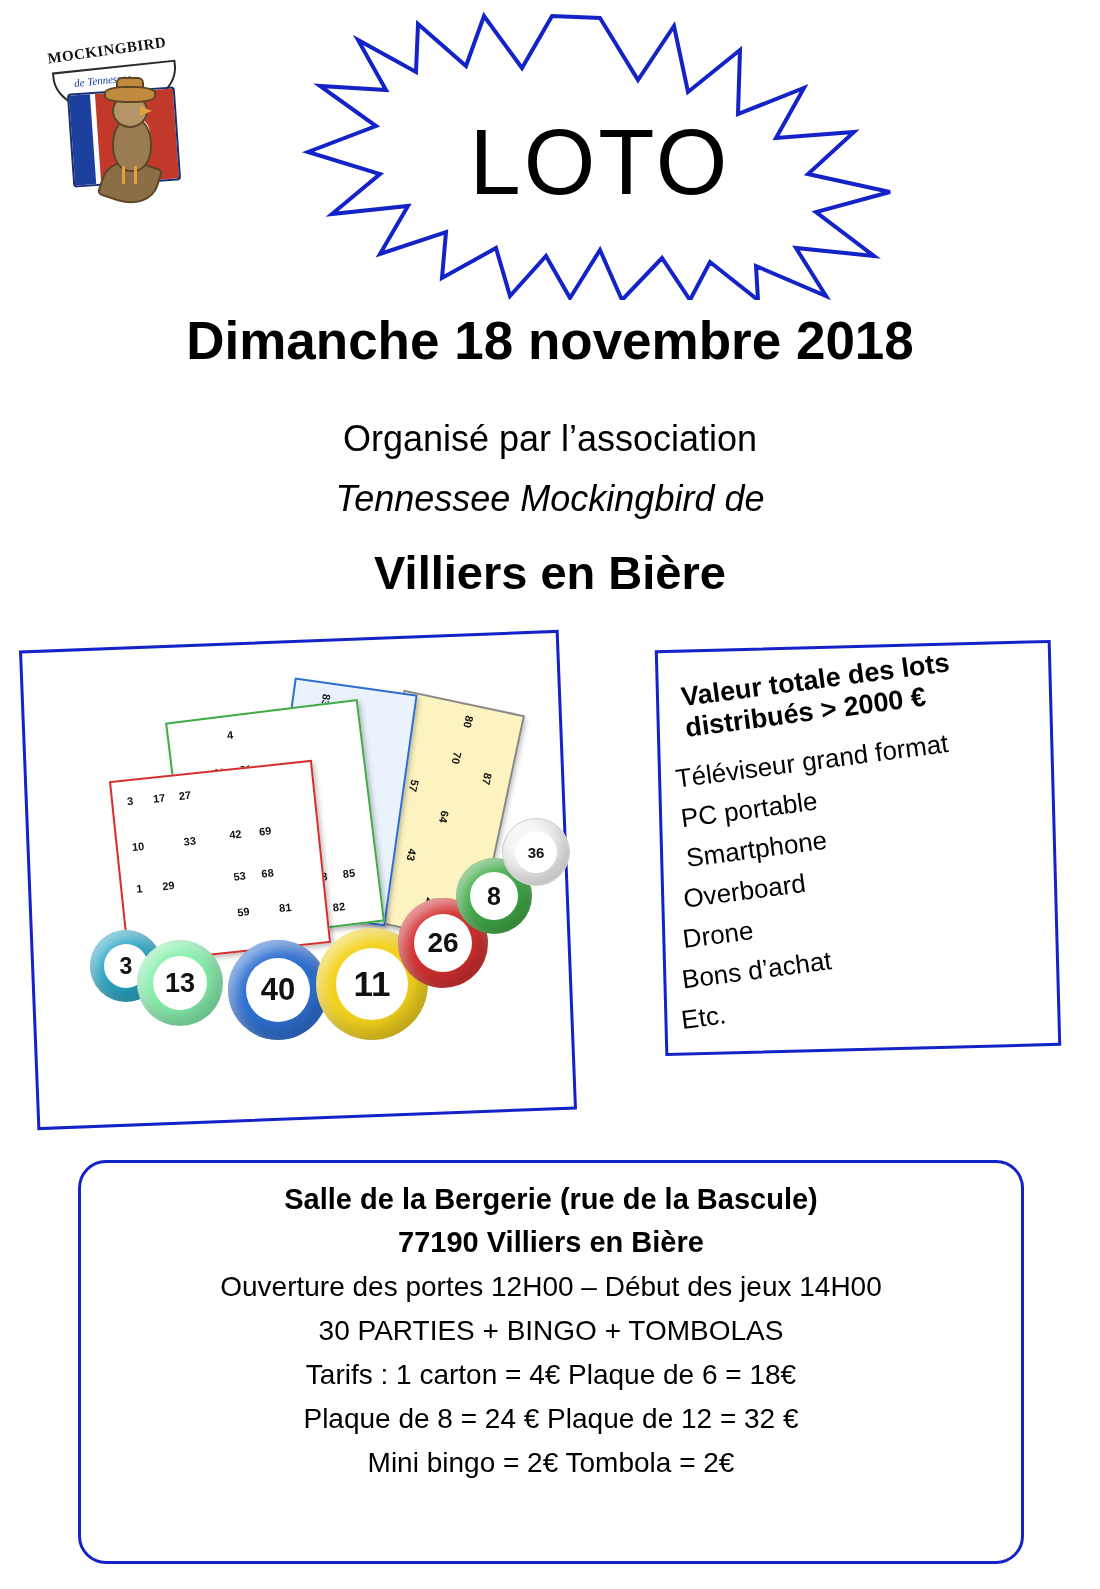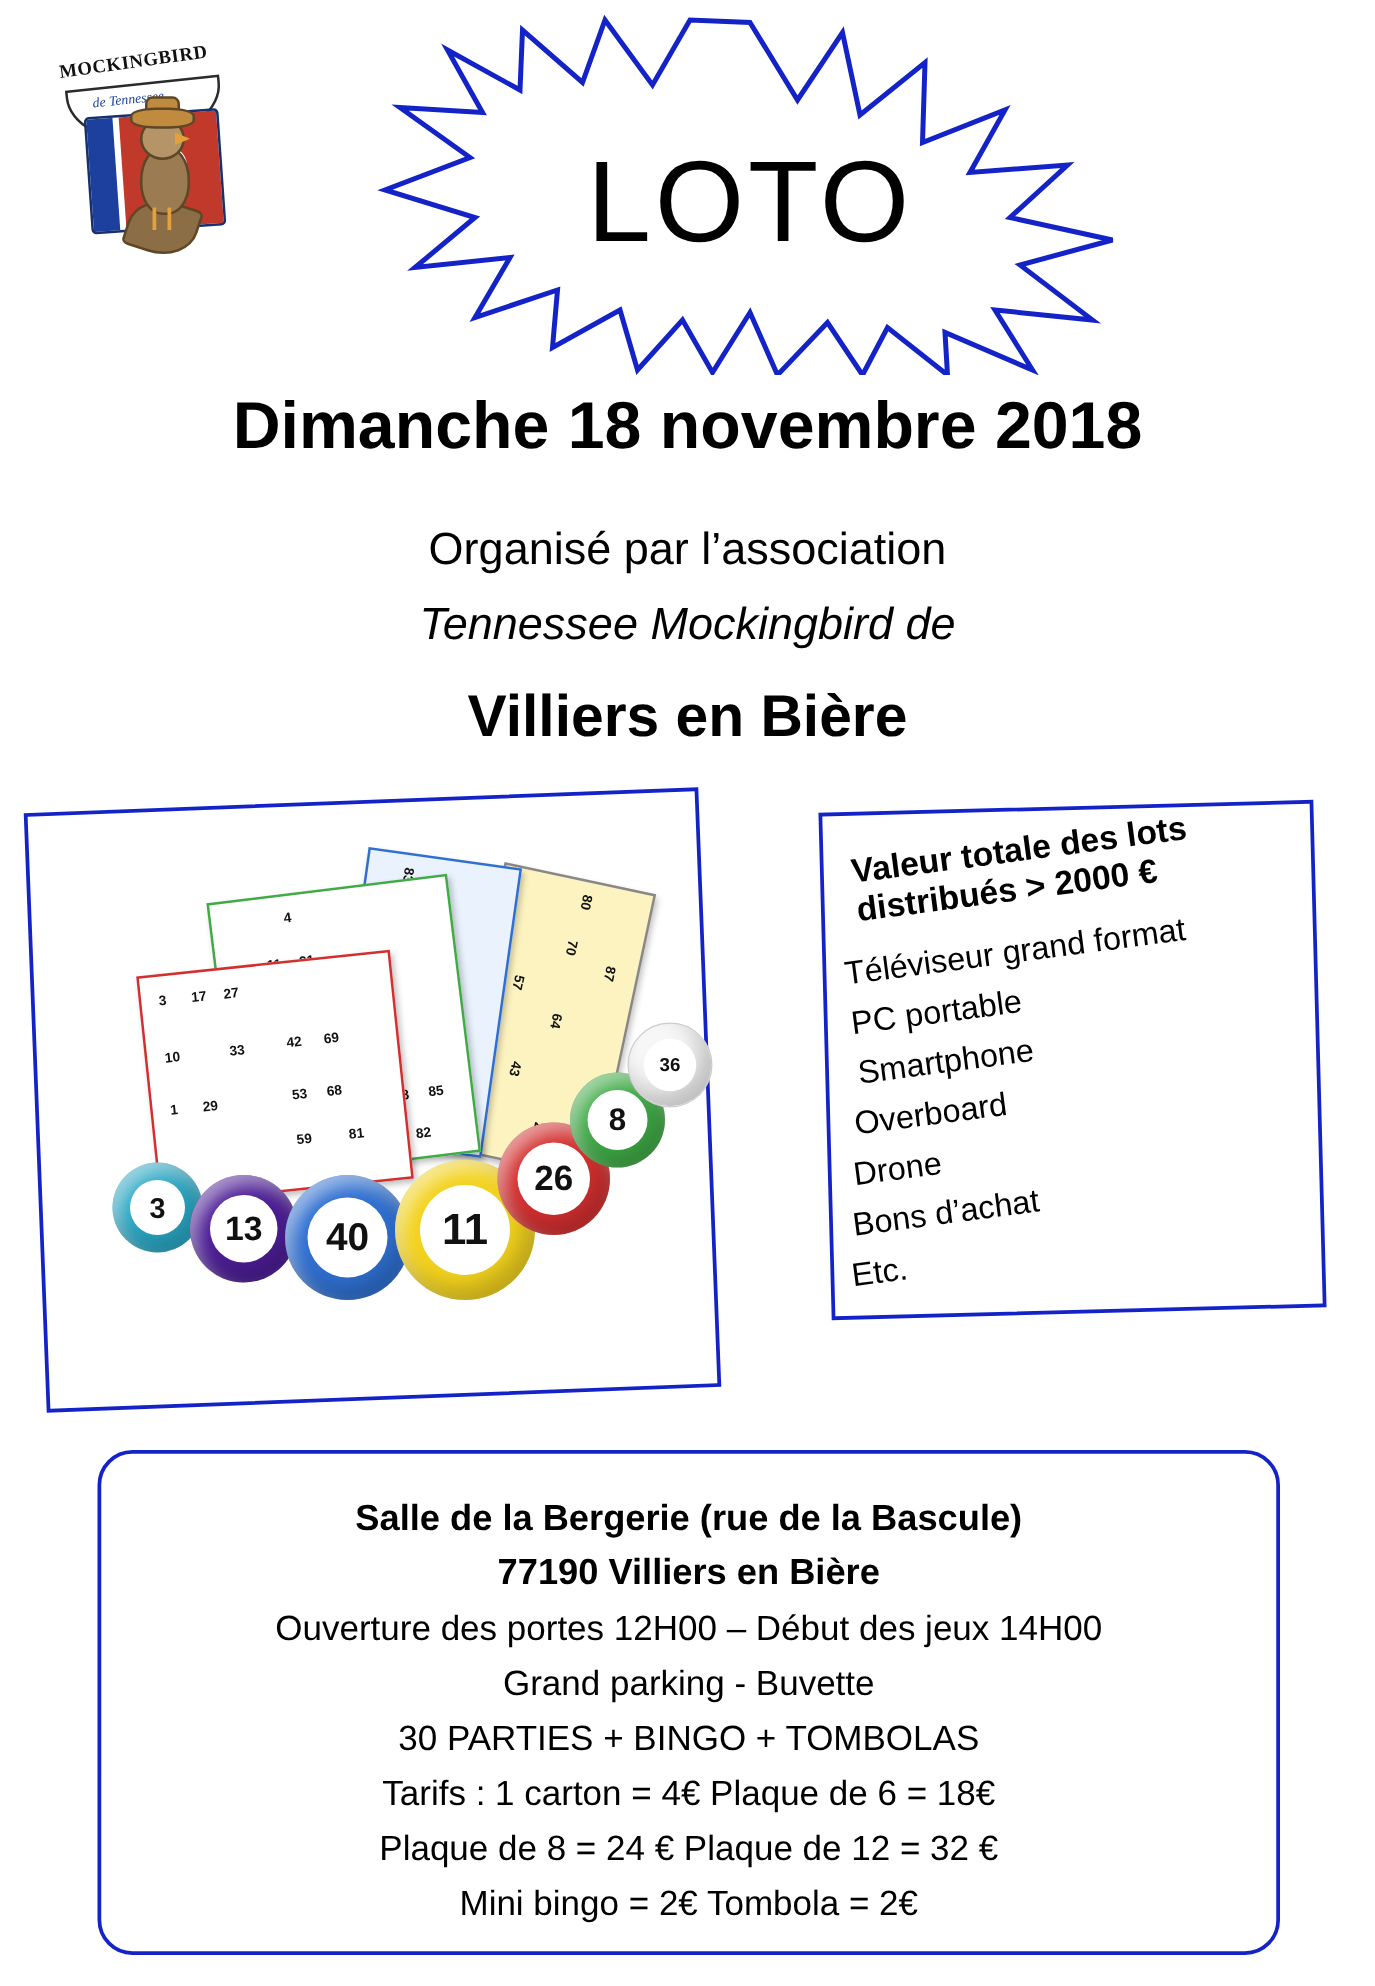--- a/index.html
+++ b/index.html
@@ -395,21 +395,21 @@
     <div class="cell" style="left:142px; top:58px;">69</div>
     <div class="cell" style="left:112px; top:100px;">53</div>
     <div class="cell" style="left:140px; top:100px;">68</div>
     <div class="cell" style="left:112px; top:136px;">59</div>
     <div class="cell" style="left:154px; top:136px;">81</div>
   </div>
 
   <div class="ball" style="left:62px; top:290px; width:72px; height:72px; background:#2aa7c4;">
     <span class="num" style="width:44px;height:44px;font-size:23px;">3</span>
   </div>
-  <div class="ball" style="left:124px; top:300px; width:86px; height:86px; background:#4c1d95;text-align:center;">
+  <div class="ball" style="left:109px; top:300px; width:86px; height:86px; background:#86efac;text-align:center;">
     <span class="num" style="width:54px;height:54px;font-size:27px;">13</span>
   </div>
   <div class="ball" style="left:200px; top:300px; width:100px; height:100px; background:#2f6fd0;">
     <span class="num" style="width:64px;height:64px;font-size:31px;">40</span>
   </div>
   <div class="ball" style="left:288px; top:288px; width:112px; height:112px; background:#f2d21e;">
     <span class="num" style="width:72px;height:72px;font-size:35px;">11</span>
   </div>
   <div class="ball" style="left:370px; top:258px; width:90px; height:90px; background:#d32f2f;">
     <span class="num" style="width:58px;height:58px;font-size:28px;">26</span>
@@ -429,23 +429,22 @@
     <div class="prize-item" style="top:148px; left:8px;">PC portable</div>
     <div class="prize-item" style="top:188px; left:8px;">Smartphone</div>
     <div class="prize-item" style="top:228px; left:0px;">Overboard</div>
     <div class="prize-item" style="top:268px; left:-6px;">Drone</div>
     <div class="prize-item" style="top:308px; left:-12px;">Bons d’achat</div>
     <div class="prize-item" style="top:348px; left:-18px;">Etc.</div>
   </div>
 </div>
 
 <div class="info-box">
-  <div style="padding-top:38px;">
+  <div style="padding-top:22px;">
     <div class="info-line bold" style="margin-bottom:14px;">Salle de la Bergerie (rue de la Bascule)</div>
     <div class="info-line bold" style="margin-bottom:16px;">77190 Villiers en Bière</div>
     <div class="info-line" style="margin-bottom:16px;">Ouverture des portes 12H00 – Début des jeux 14H00</div>
-    <div class="info-line" style="margin-bottom:16px;">Grand parking - Buvette</div>
     <div class="info-line" style="margin-bottom:16px;">30 PARTIES + BINGO + TOMBOLAS</div>
     <div class="info-line" style="margin-bottom:16px;">Tarifs : 1 carton = 4€   Plaque de 6 = 18€</div>
     <div class="info-line" style="margin-bottom:16px;">Plaque de 8 = 24 €   Plaque de 12 = 32 €</div>
     <div class="info-line">Mini bingo = 2€        Tombola = 2€</div>
   </div>
 </div>
 
 </body></html>

